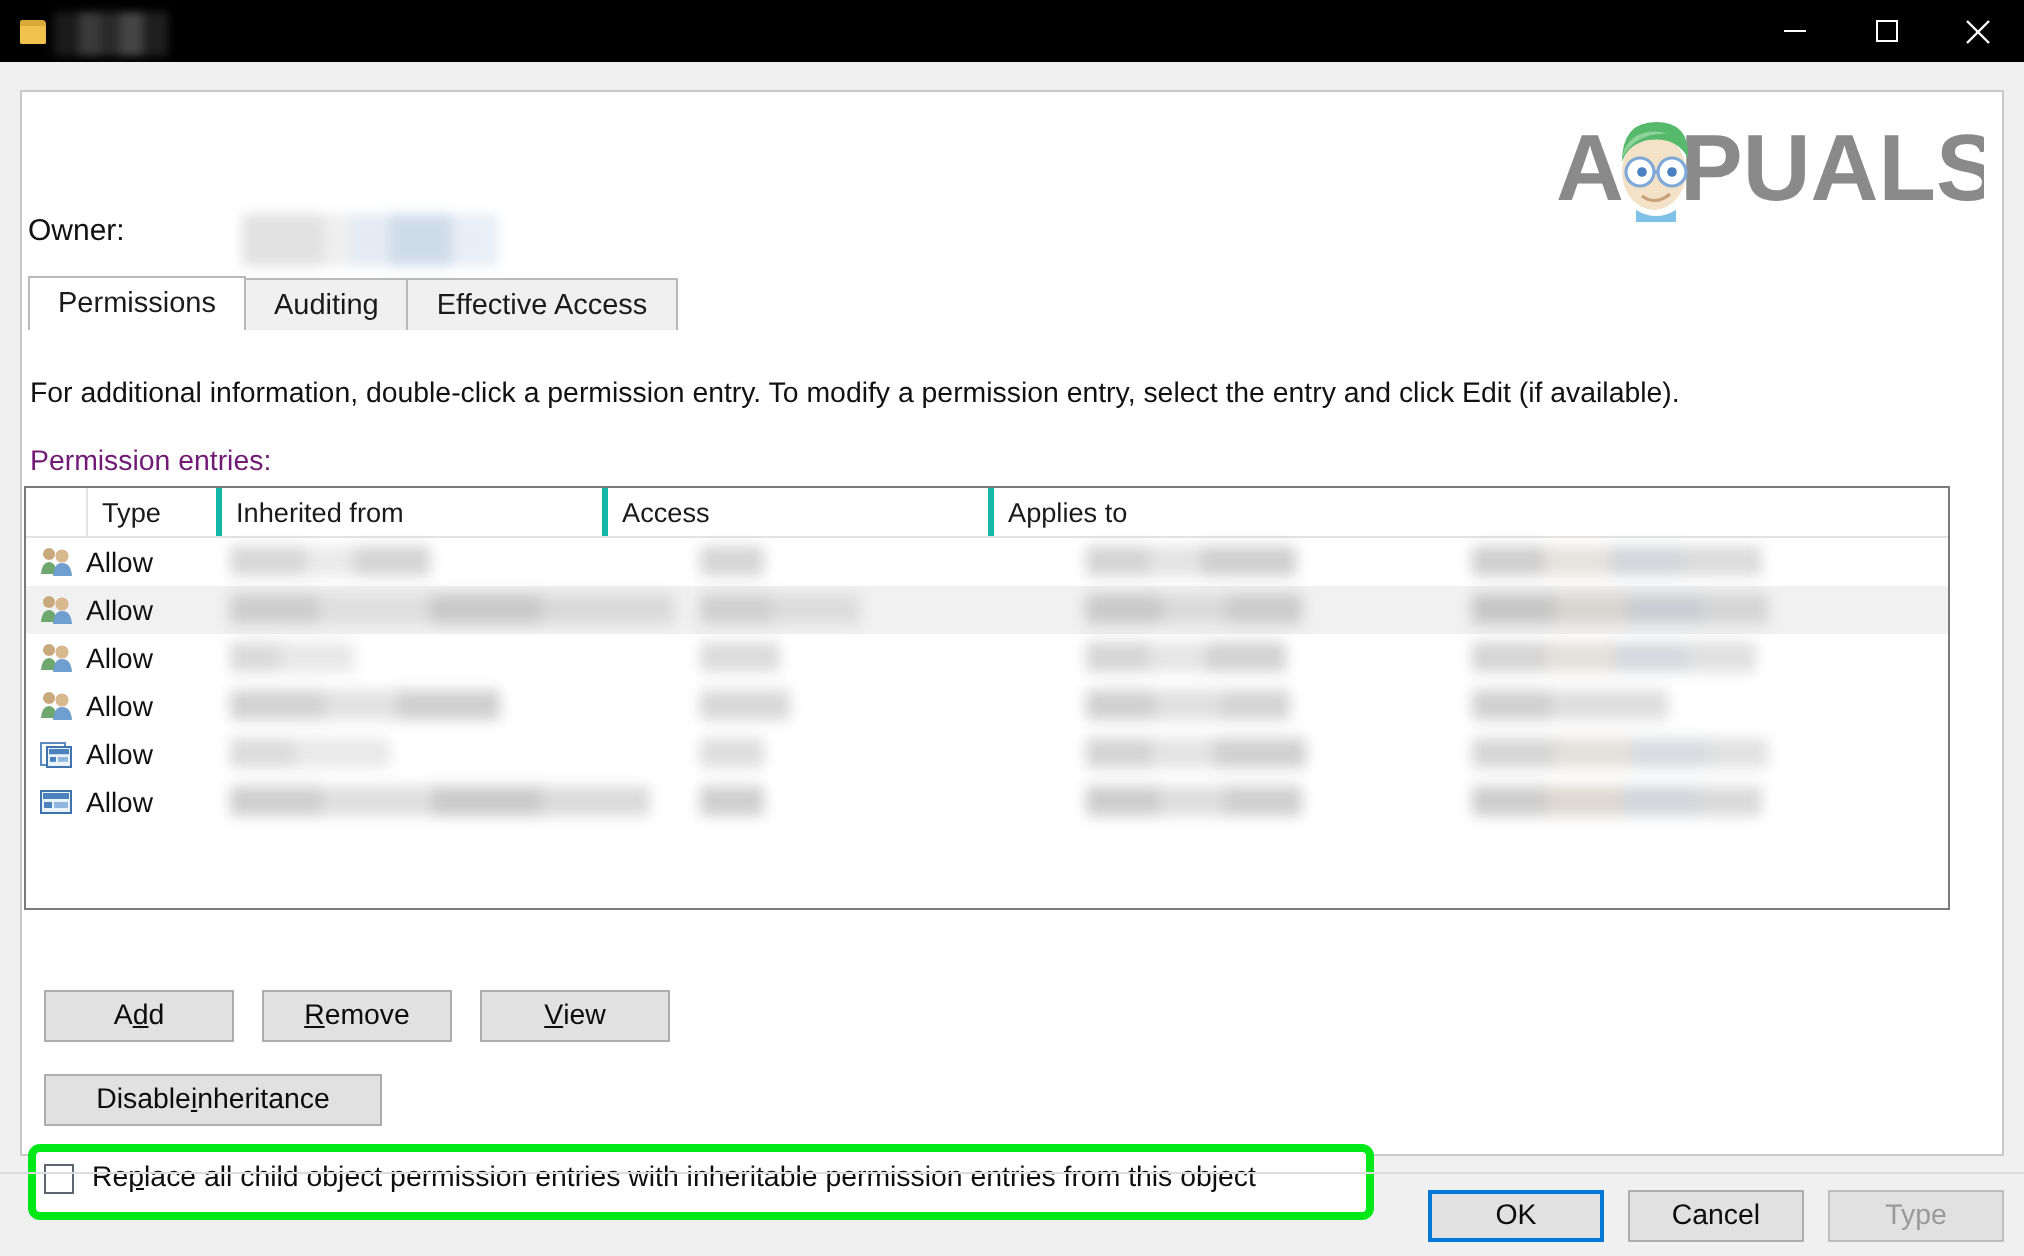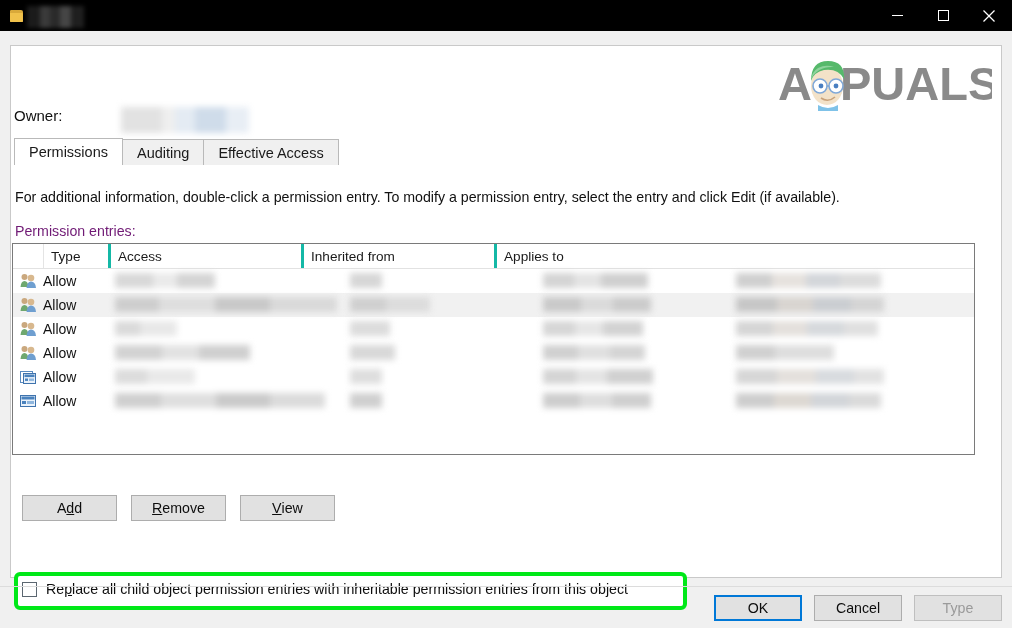--- a/index.html
+++ b/index.html
@@ -374,22 +374,22 @@
     </div>
   </div>
 
   <div class="info-text">For additional information, double-click a permission entry. To modify a permission entry, select the entry and click Edit (if available).</div>
   <div class="entries-label">Permission entries:</div>
 
   <div class="listview">
     <div class="lv-header">
       <div class="lv-th first" style="width:31px"></div>
       <div class="lv-th" style="width:67px">Type</div>
+      <div class="lv-th" style="width:193px">Inherited from</div>
       <div class="lv-th" style="width:193px">Access</div>
-      <div class="lv-th" style="width:193px">Inherited from</div>
       <div class="lv-th" style="width:242px;border-right:none">Applies to</div>
     </div>
 
     <div class="lv-body">
 
       <div class="lv-row">
         <div class="cell-icon">
           <svg width="17" height="16" viewBox="0 0 17 16">
             <circle cx="4.5" cy="4" r="3" fill="#caa87e"></circle>
             <path d="M0.5 14 Q1 8 4.5 8 Q8 8 8.5 14 Z" fill="#6fa86f"></path>
@@ -545,20 +545,25 @@
     <button class="btn btn-remove">
         <span class="acc">R</span>
         <span>emove</span>
       </button>
     <button class="btn btn-view">
         <span class="acc">V</span>
         <span>iew</span>
       </button>
   </div>
 
+  <button class="btn btn-disable">
+      <span>Disable </span>
+      <span class="acc">i</span>
+      <span>nheritance</span>
+    </button>
 
   <div class="green-box"></div>
 
   <div class="cb-wrap">
     <div class="checkbox"></div>
     <div class="cb-label"><span>Re</span><span class="acc">p</span><span>lace all child object permission entries with inheritable permission entries from this object</span></div>
   </div>
 
   <div class="footer-sep"></div>
   <div class="footer">

